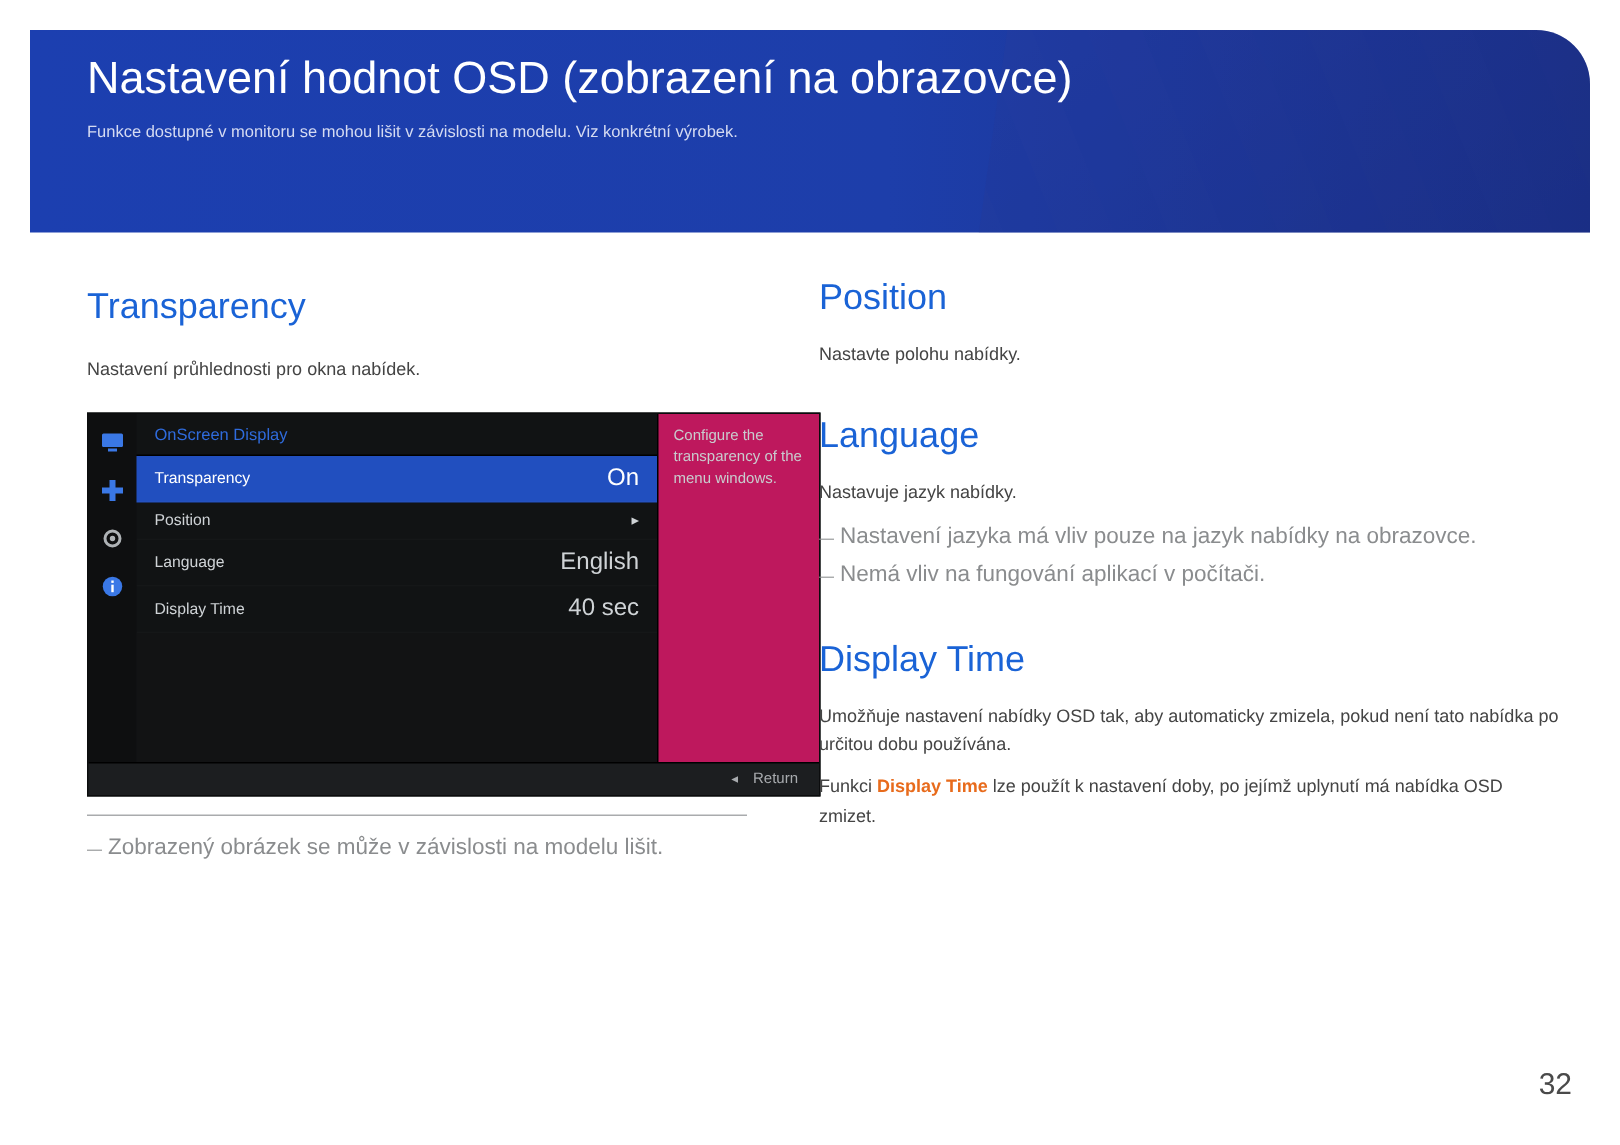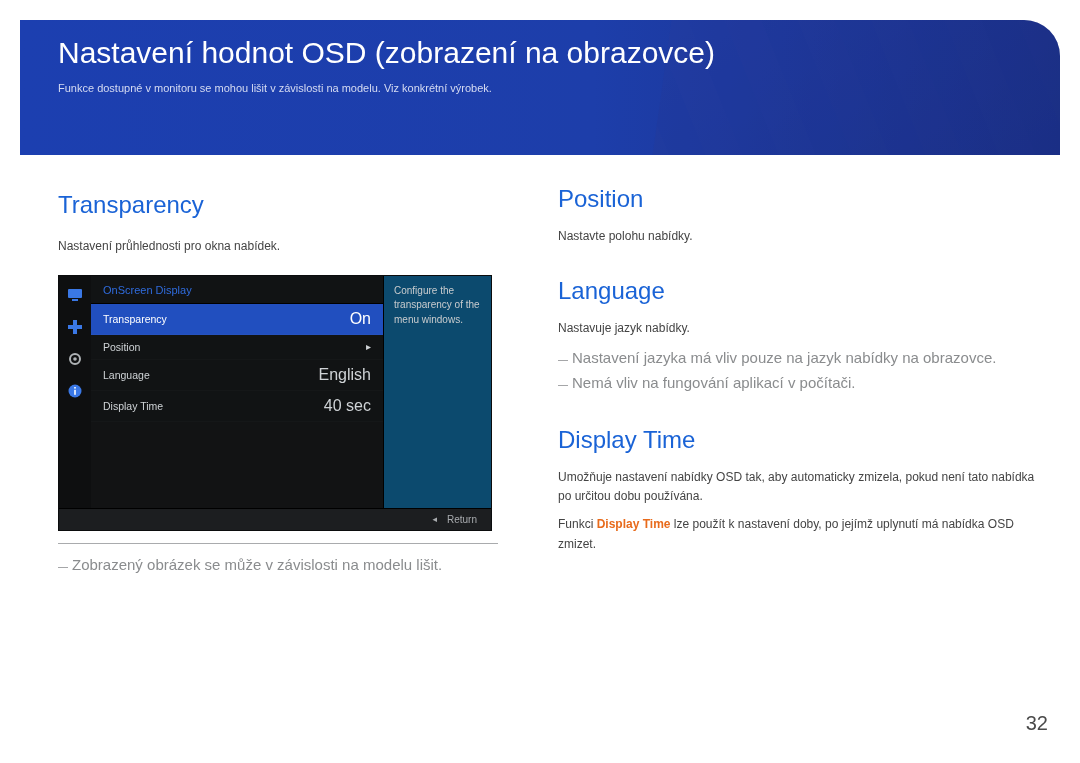--- a/index.html
+++ b/index.html
@@ -32,21 +32,21 @@
     transform: rotate(8deg);
     opacity: 0.35;
   }
   .chapter-label { font-size: 26px; font-weight: 400; letter-spacing: 0.3px; margin-bottom: 4px; position: relative; z-index: 2;}
   .chapter-title { font-size: 30px; font-weight: 400; margin-bottom: 10px; position: relative; z-index: 2;}
   .banner-desc { font-size: 11px; color: #d5dbf2; line-height: 1.55; position: relative; z-index: 2;}
 
   .content {
     display: flex;
     padding: 30px 38px 0 58px;
-    gap: 60px;
+    gap: 48px;
   }
   .col-left { width: 440px; }
   .col-right { flex: 1; }
 
   .sec-title {
     color: #1a63d6;
     font-size: 24px;
     font-weight: 400;
     margin-bottom: 18px;
     margin-top: 6px;
@@ -54,37 +54,37 @@
   .col-right .sec-title { margin-top: 0; margin-bottom: 14px; }
   .col-right .sec-title.gap { margin-top: 30px; }
   .body-text { font-size: 12px; color: #444; line-height: 1.65; }
   .note { font-size: 15px; color: #8a8c8e; line-height: 1.7; }
   .note-dash::before { content: "―"; font-size:10px; margin-right:4px; color:#8a8c8e; }
   .inline-strong { color: #e86b1c; font-weight: 600; }
 
   
   .osd {
     margin-top: 18px;
-    width: 434px;
+    width: 489px;
     background: #111314;
     border: 1px solid #0b0c0d;
     font-size: 10.5px;
     color: #cfd3d6;
   }
   .osd-body { display: flex; }
   .osd-side { width: 32px; background: #0e0f10; display: flex; flex-direction: column; align-items: center; padding-top: 10px; gap: 14px;}
   .osd-side .ico { width: 18px; height: 18px; display:flex; align-items:center; justify-content:center; color:#aeb2b5;}
   .osd-side .ico svg { width: 16px; height: 16px; }
   .osd-main { flex: 1; }
   .osd-header { color: #2f6bdc; padding: 8px 12px 7px; font-size: 11px; border-bottom: 1px solid #000;}
   .osd-row { display:flex; align-items:center; justify-content:space-between; padding: 6px 12px; border-bottom: 1px solid rgba(255,255,255,0.02);}
   .osd-row.selected { background: #214fbf; color:#fff; }
   .osd-row .val { font-size:16px; }
   .osd-row .arrow { color:#cfd3d6; font-size:10px; }
-  .osd-helper { width: 108px; background:#0c4a6e; padding: 8px 10px; font-size:10px; color:#c9ccce; line-height:1.45; border-left:1px solid #000;}
+  .osd-helper { width: 108px; background:#be185d; padding: 8px 10px; font-size:10px; color:#c9ccce; line-height:1.45; border-left:1px solid #000;}
   .osd-filler { height: 86px; background:#121314;}
   .osd-footer { height: 22px; background:#1c1e20; display:flex; justify-content:flex-end; align-items:center; padding: 0 14px; gap:10px; font-size:10px; color:#a8abae; border-top:1px solid #000;}
   .osd-footer .tri { font-size:9px; }
 
   .thin-rule { border: none; border-top: 1px solid #a9abad; margin: 12px 0 8px; }
 
   .page-num {
     position: absolute;
     right: 32px;
     bottom: 28px;

